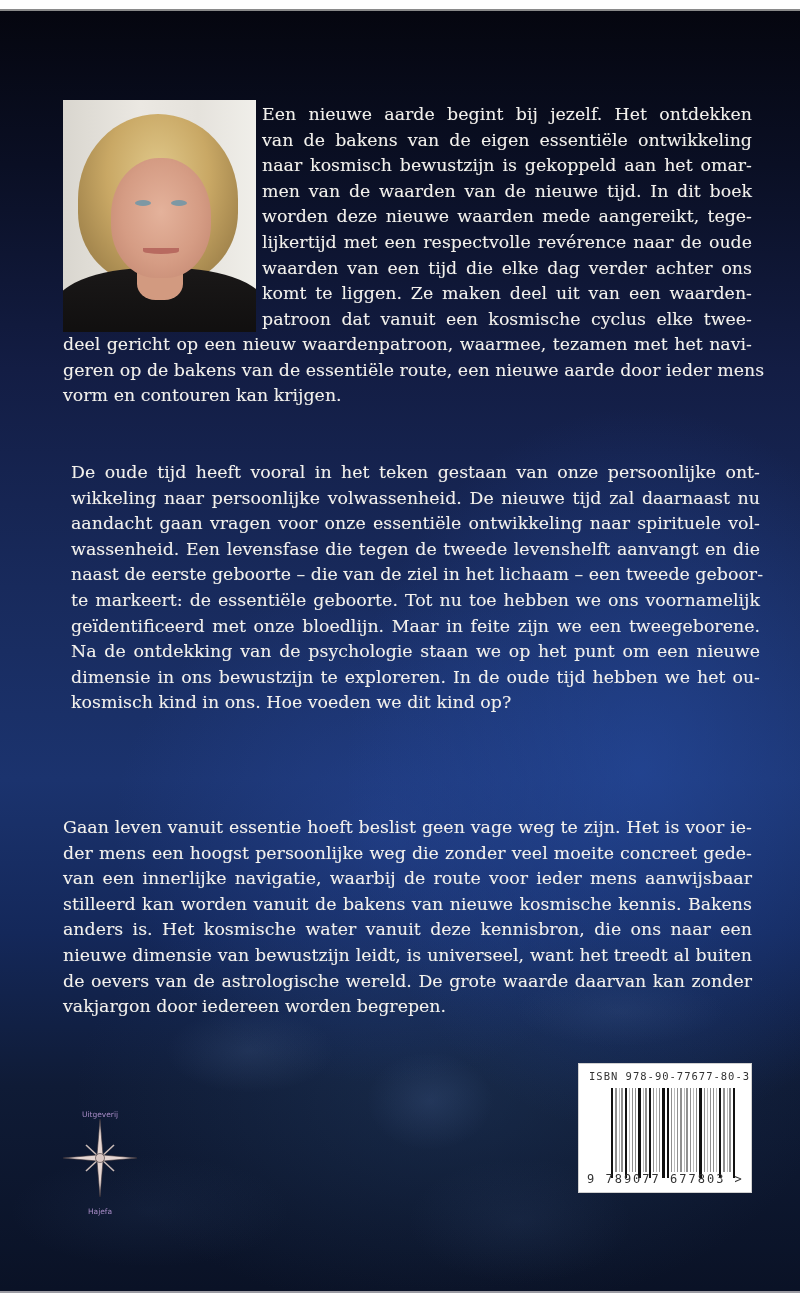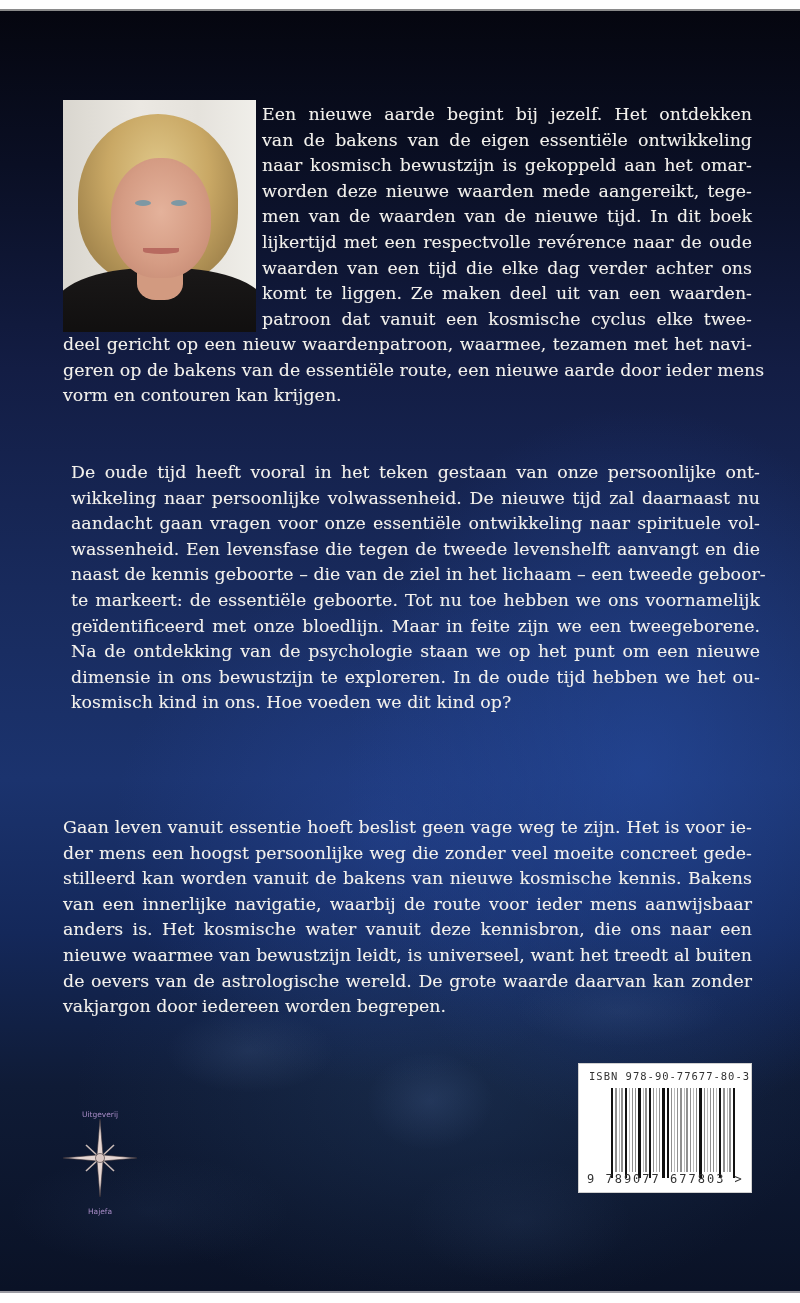--- a/index.html
+++ b/index.html
@@ -100,54 +100,54 @@
     <div class="face"></div>
     <div class="eye" style="left:72px"></div>
     <div class="eye" style="left:108px"></div>
     <div class="mouth"></div>
   </div>
 
   <div class="text p1a">
     <span class="ln">Een nieuwe aarde begint bij jezelf. Het ontdekken</span>
     <span class="ln">van de bakens van de eigen essentiële ontwikkeling</span>
     <span class="ln">naar kosmisch bewustzijn is gekoppeld aan het omar-</span>
+    <span class="ln">men van de waarden van de nieuwe tijd. In dit boek</span>
     <span class="ln">worden deze nieuwe waarden mede aangereikt, tege-</span>
-    <span class="ln">men van de waarden van de nieuwe tijd. In dit boek</span>
     <span class="ln">lijkertijd met een respectvolle revérence naar de oude</span>
     <span class="ln">waarden van een tijd die elke dag verder achter ons</span>
     <span class="ln">komt te liggen. Ze maken deel uit van een waarden-</span>
     <span class="ln">patroon dat vanuit een kosmische cyclus elke twee-</span>
   </div>
 
   <div class="text p1b">
     <span class="ln">deel gericht op een nieuw waardenpatroon, waarmee, tezamen met het navi-</span>
     <span class="ln">geren op de bakens van de essentiële route, een nieuwe aarde door ieder mens</span>
     <span class="ln last">vorm en contouren kan krijgen.</span>
   </div>
 
   <div class="text p2">
     <span class="ln">De oude tijd heeft vooral in het teken gestaan van onze persoonlijke ont-</span>
     <span class="ln">wikkeling naar persoonlijke volwassenheid. De nieuwe tijd zal daarnaast nu</span>
     <span class="ln">aandacht gaan vragen voor onze essentiële ontwikkeling naar spirituele vol-</span>
     <span class="ln">wassenheid. Een levensfase die tegen de tweede levenshelft aanvangt en die</span>
-    <span class="ln">naast de kennis geboorte – die van de ziel in het lichaam – een tweede geboor-</span>
+    <span class="ln">naast de eerste geboorte – die van de ziel in het lichaam – een tweede geboor-</span>
     <span class="ln">te markeert: de essentiële geboorte. Tot nu toe hebben we ons voornamelijk</span>
     <span class="ln">geïdentificeerd met onze bloedlijn. Maar in feite zijn we een tweegeborene.</span>
     <span class="ln">Na de ontdekking van de psychologie staan we op het punt om een nieuwe</span>
     <span class="ln">dimensie in ons bewustzijn te exploreren. In de oude tijd hebben we het ou-</span>
     <span class="ln last">kosmisch kind in ons. Hoe voeden we dit kind op?</span>
   </div>
 
   <div class="text p3">
     <span class="ln">Gaan leven vanuit essentie hoeft beslist geen vage weg te zijn. Het is voor ie-</span>
     <span class="ln">der mens een hoogst persoonlijke weg die zonder veel moeite concreet gede-</span>
+    <span class="ln">van een innerlijke navigatie, waarbij de route voor ieder mens aanwijsbaar</span>
     <span class="ln">stilleerd kan worden vanuit de bakens van nieuwe kosmische kennis. Bakens</span>
-    <span class="ln">van een innerlijke navigatie, waarbij de route voor ieder mens aanwijsbaar</span>
     <span class="ln">anders is. Het kosmische water vanuit deze kennisbron, die ons naar een</span>
-    <span class="ln">nieuwe waarmee van bewustzijn leidt, is universeel, want het treedt al buiten</span>
+    <span class="ln">nieuwe dimensie van bewustzijn leidt, is universeel, want het treedt al buiten</span>
     <span class="ln">de oevers van de astrologische wereld. De grote waarde daarvan kan zonder</span>
     <span class="ln last">vakjargon door iedereen worden begrepen.</span>
   </div>
 
   <div class="logo">
     <div class="logo-top">Uitgeverij</div>
     <svg width="76" height="82" viewBox="0 0 76 82">
       <g stroke="#3a3036" stroke-width="0.6" fill="#e6d6d2">
         <line x1="24" y1="28" x2="52" y2="54" stroke="#cbbcb8" stroke-width="1.6"></line>
         <line x1="52" y1="28" x2="24" y2="54" stroke="#cbbcb8" stroke-width="1.6"></line>

